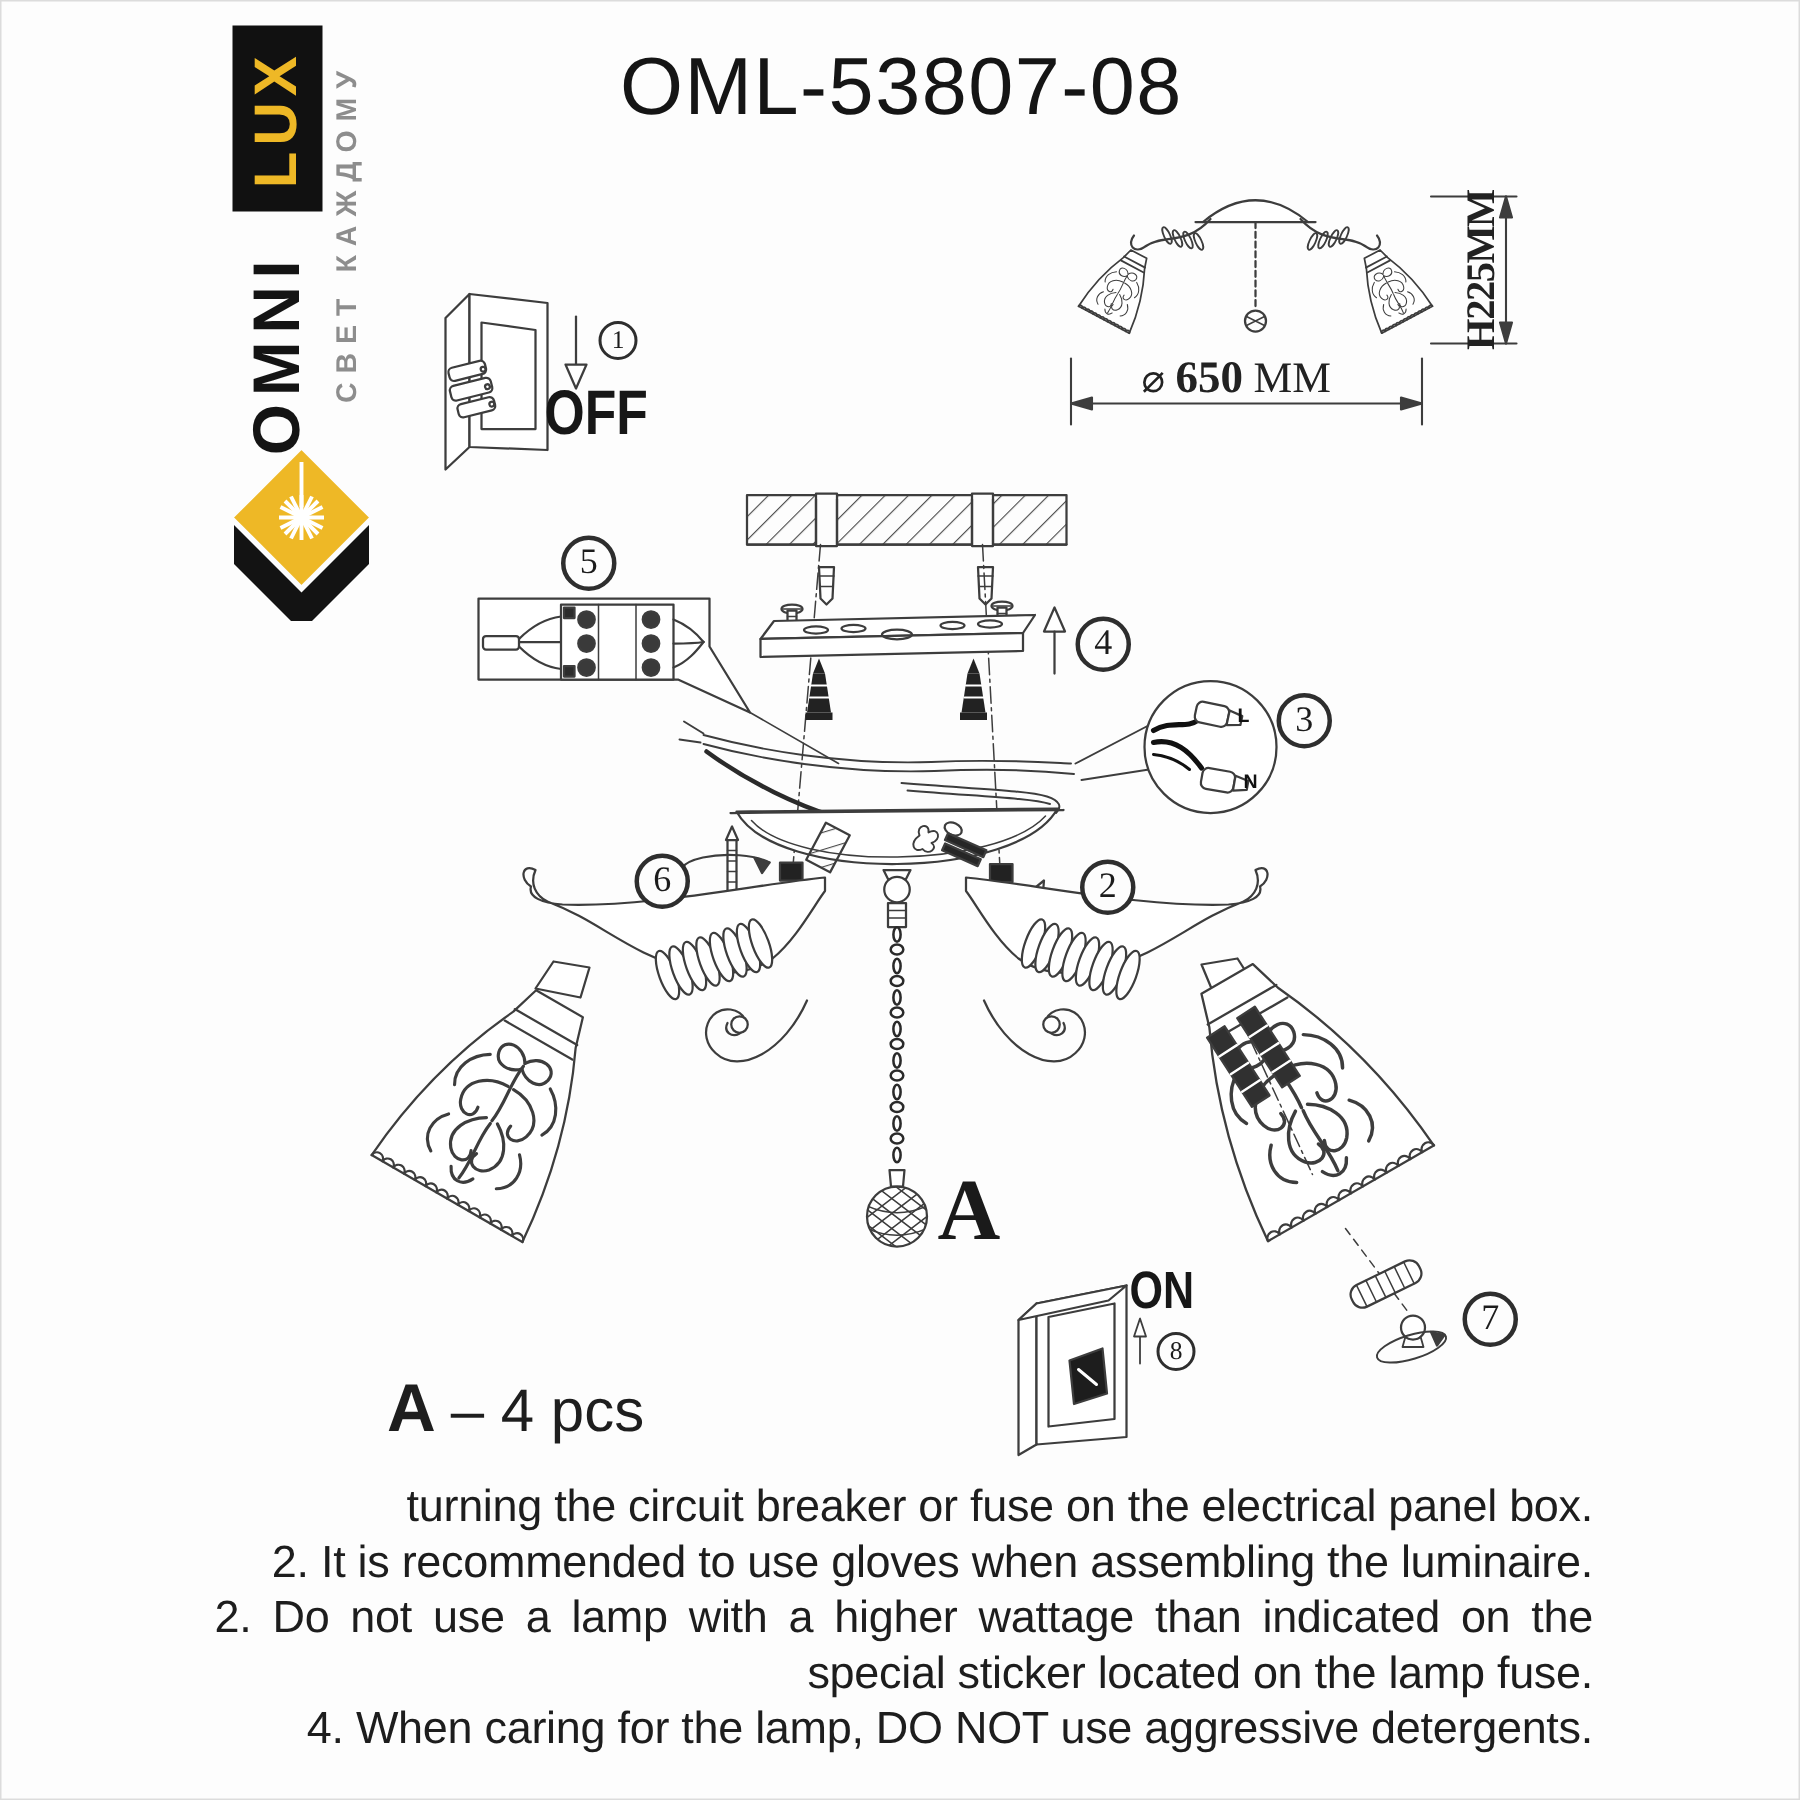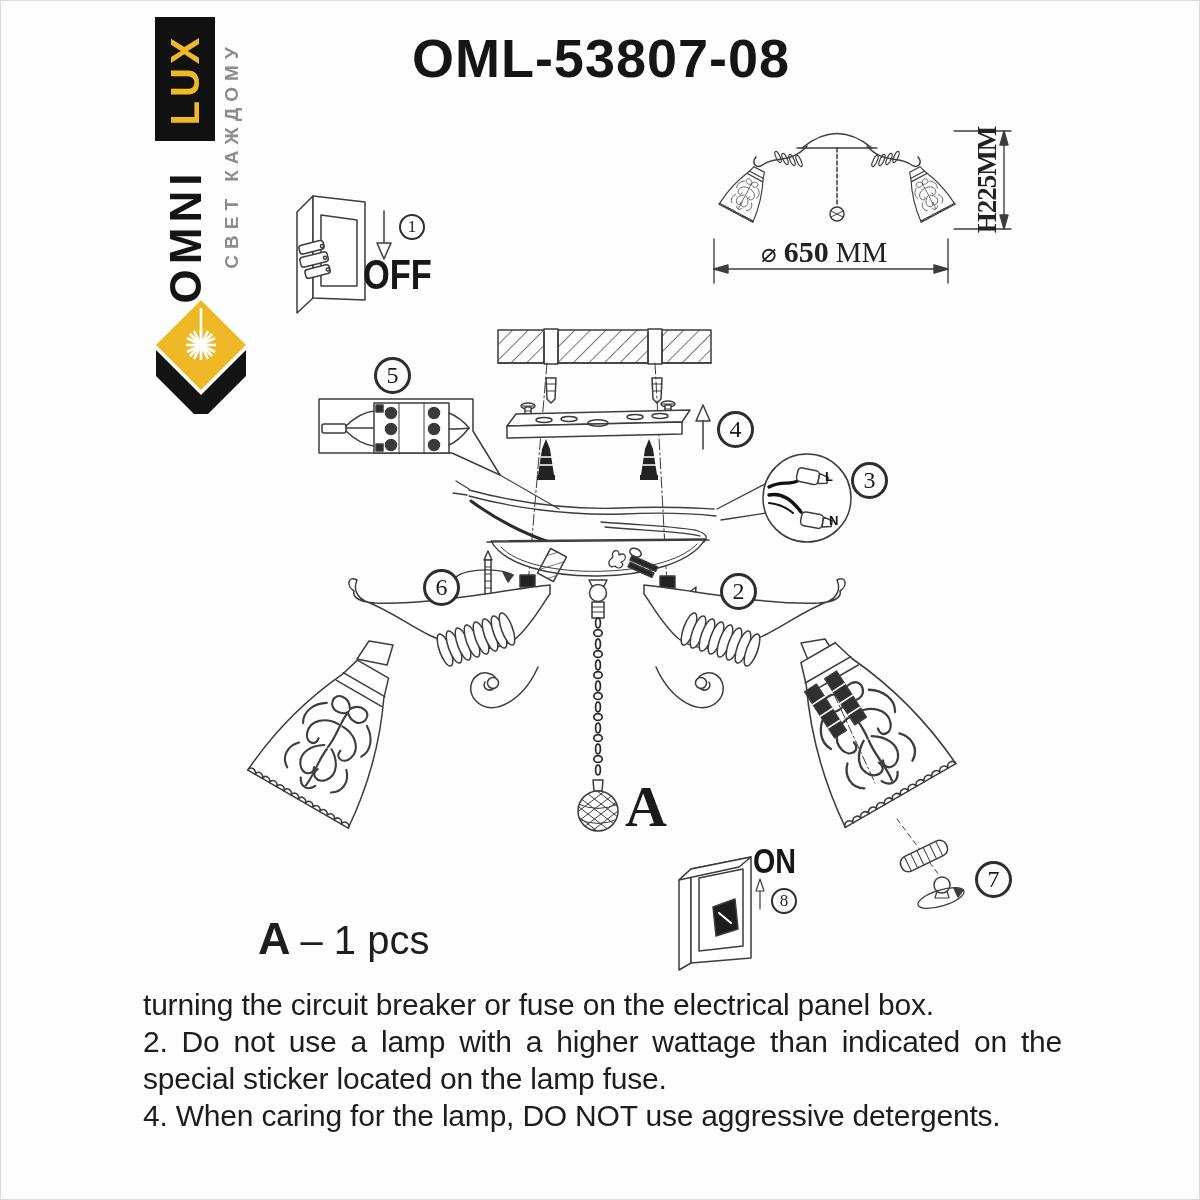--- a/index.html
+++ b/index.html
@@ -10,21 +10,21 @@
   
   .vtext{white-space:nowrap;transform:rotate(-90deg);transform-origin:center center;text-align:center;}
   .logo-box{left:154px;top:16px;width:60px;height:124px;background:#111;display:flex;align-items:center;justify-content:center;}
   .lux{font-size:40px;font-weight:bold;letter-spacing:4px;color:#eeb826;font-family:"Liberation Sans",sans-serif;}
   .omni{left:92px;top:150px;width:185px;height:170px;display:flex;align-items:center;justify-content:center;}
   .omni span{font-size:44px;font-weight:bold;letter-spacing:5px;color:#141414;}
   .tagline{left:100px;top:18px;width:262px;height:272px;display:flex;align-items:center;justify-content:center;}
   .tagline span{font-size:19px;font-weight:bold;letter-spacing:6px;color:#8d8d8d;}
   .omni,.tagline{position:absolute;transform:rotate(-90deg);transform-origin:center center;}
   
-  .title{left:260px;top:26px;width:680px;text-align:center;font-size:54px;font-weight:bold;letter-spacing:1px;color:#151515;}
+  .title{left:260px;top:26px;width:680px;text-align:center;font-size:54px;font-weight:normal;letter-spacing:1px;color:#151515;}
   .dim-d{left:760px;top:234px;display:flex;align-items:baseline;gap:7px;font-family:"Liberation Serif","DejaVu Sans",serif;color:#222;}
   .dim-d .sym{font-size:26px;}
   .dim-d .val{font-size:30px;font-weight:bold;}
   .dim-d .unit{font-size:29px;}
   .dim-h{left:922px;top:164px;width:128px;height:30px;transform:rotate(-90deg);transform-origin:center center;
          text-align:center;font-family:"Liberation Serif",serif;font-weight:bold;font-size:27px;letter-spacing:-1px;color:#222;}
   .switch-label{font-weight:bold;color:#171717;transform:scaleX(.82);transform-origin:left center;}
   .off{left:362px;top:250px;font-size:42px;}
   .on{left:752px;top:840px;font-size:35px;}
   .wire-label{font-size:13px;font-weight:bold;color:#111;}
@@ -32,21 +32,21 @@
   .pcs{left:257px;top:912px;display:flex;align-items:baseline;}
   .pcs .a{font-size:45px;font-weight:bold;}
   .pcs .rest{font-size:40px;margin-left:10px;}
   
   .badge{position:absolute;border-radius:50%;border:3px solid #2e2e2e;display:flex;align-items:center;justify-content:center;
          font-family:"Liberation Serif",serif;color:#1c1c1c;background:#fdfdfd;box-sizing:border-box;}
   .badge.big{width:37px;height:37px;font-size:24px;}
   .badge.small{width:26px;height:26px;font-size:17px;border-width:2px;}
   
   .instructions{left:142px;top:985px;width:919px;font-size:30px;line-height:37px;color:#1d1d1d;letter-spacing:-0.2px;}
-  .iline{width:100%;}
+  .iline{width:100%;text-align:right;}
   .just{text-align:justify;text-align-last:justify;}
 </style>
 </head>
 <body>
 
 <div class="page">
 
   <svg class="art" viewBox="0 0 1200 1200" fill="none" stroke="#3d3d3d" stroke-width="1.5" stroke-linecap="round" stroke-linejoin="round">
     <defs>
       <pattern id="hat" width="11" height="11" patternUnits="userSpaceOnUse" patternTransform="rotate(45)">
@@ -440,37 +440,40 @@
   <div class="abs switch-label off">OFF</div>
   <div class="abs switch-label on">ON</div>
 
   <div class="abs wire-label" style="left:824px;top:468px;">L</div>
   <div class="abs wire-label" style="left:828px;top:512px;">N</div>
 
   <div class="abs letter-a">A</div>
 
   <div class="abs pcs">
     <span class="a">A</span>
-    <span class="rest">– 1 pcs</span>
+    <span class="rest">– 4 pcs</span>
   </div>
 
   <div class="badge small" style="left:398px;top:213px;">1</div>
   <div class="badge big" style="left:719px;top:572px;">2</div>
   <div class="badge big" style="left:850px;top:461px;">3</div>
   <div class="badge big" style="left:716px;top:410px;">4</div>
   <div class="badge big" style="left:373px;top:356px;">5</div>
   <div class="badge big" style="left:422px;top:568px;">6</div>
   <div class="badge big" style="left:974px;top:860px;">7</div>
   <div class="badge small" style="left:770px;top:887px;">8</div>
 
   <div class="abs instructions">
     <div>
       <div class="iline">turning the circuit breaker or fuse on the electrical panel box.</div>
     </div>
     <div>
+      <div class="iline">2. It is recommended to use gloves when assembling the luminaire.</div>
+    </div>
+    <div>
       <div class="iline just">2. Do not use a lamp with a higher wattage than indicated on the</div>
       <div class="iline">special sticker located on the lamp fuse.</div>
     </div>
     <div>
       <div class="iline">4. When caring for the lamp, DO NOT use aggressive detergents.</div>
     </div>
   </div>
 
 </div>
 

